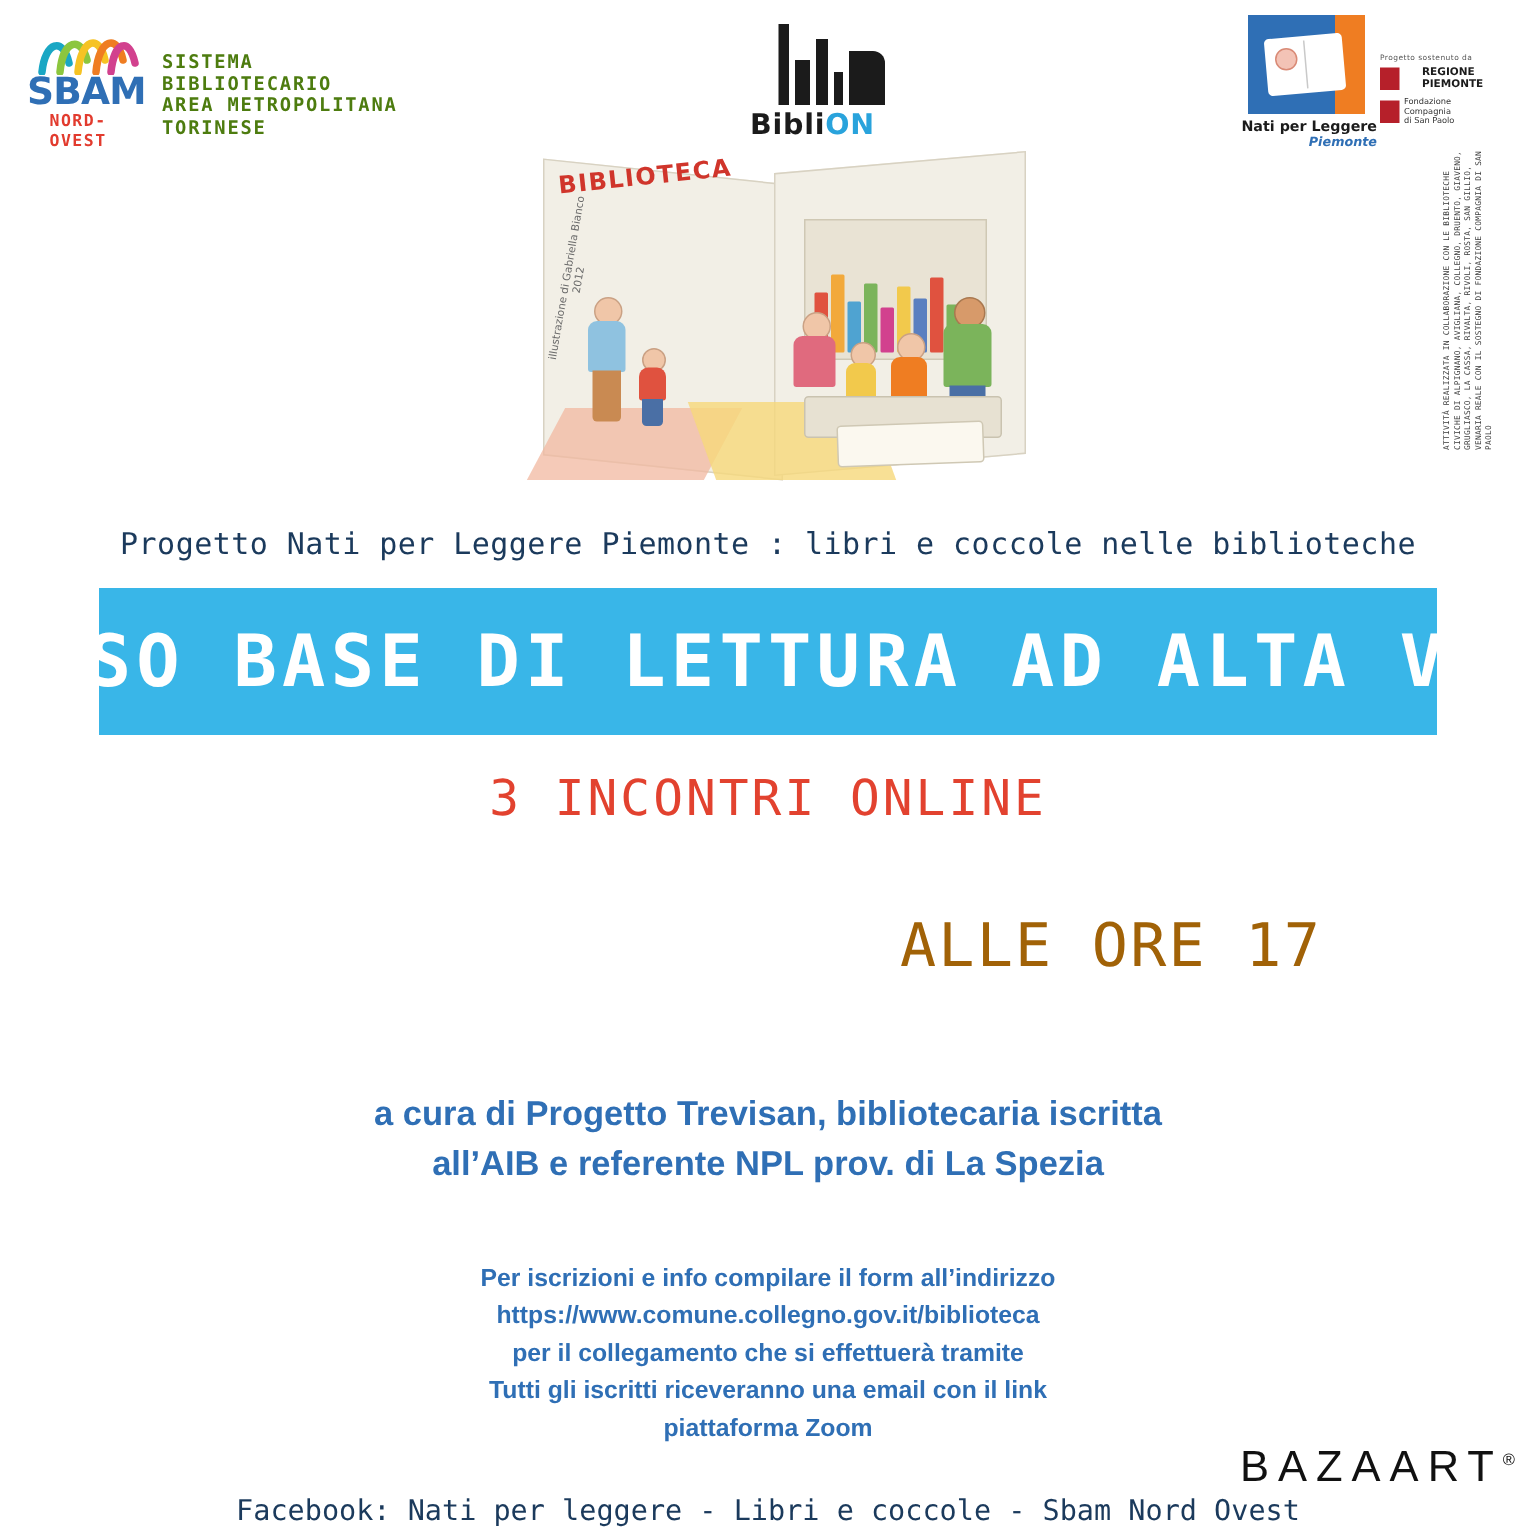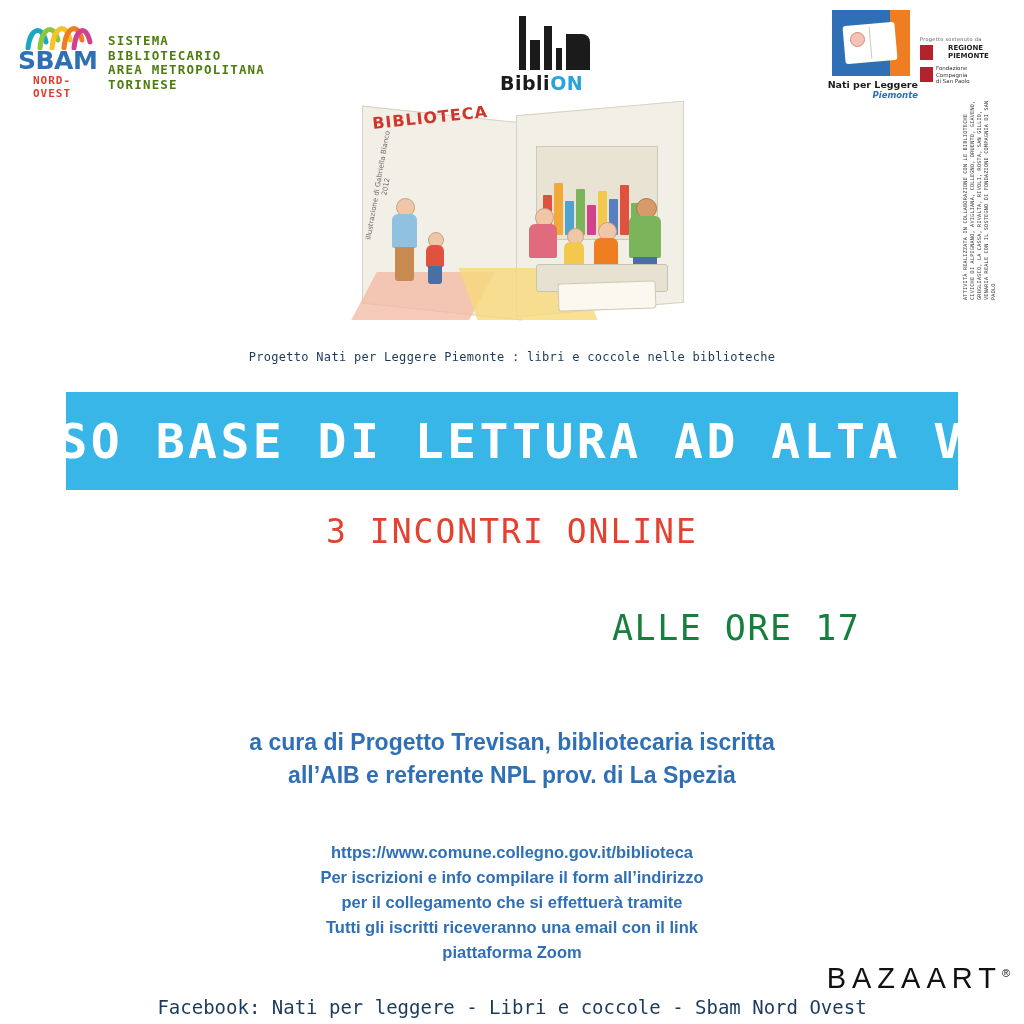--- a/index.html
+++ b/index.html
@@ -319,21 +319,21 @@
     transform: rotate(-2deg);
   }
 
   
   .project-line {
     position: absolute;
     left: 0; right: 0;
     top: 350px;
     text-align: center;
     font-family: "DejaVu Sans Mono", monospace;
-    font-size: 12px;
+    font-size: 20px;
     letter-spacing: .3px;
     color: #1b3a5c;
   }
   .title-bar {
     position: absolute;
     left: 66px;
     top: 392px;
     width: 892px;
     height: 98px;
     background: #39b6e8;
@@ -375,24 +375,23 @@
     font-size: 35px;
     color: #ffffff;
     letter-spacing: 1.5px;
     white-space: nowrap;
   }
   .time-text {
     position: absolute;
     left: 600px;
     top: 608px;
     font-family: "DejaVu Sans Mono", monospace;
-    font-size: 35px;
-    color: #15803d;
+    font-size: 40px;
+    color: #a16207;
     letter-spacing: 1.5px;
-    margin-left: 12px;
   }
   .curator {
     position: absolute;
     left: 0; right: 0;
     top: 726px;
     text-align: center;
     font-family: "Liberation Sans", sans-serif;
     font-size: 23px;
     font-weight: bold;
     line-height: 33px;
@@ -569,22 +568,22 @@
   <div class="subtitle">3 INCONTRI ONLINE</div>
 
   <div class="time-text">ALLE ORE 17</div>
 
   <div class="curator">
     <div>a cura di Progetto Trevisan, bibliotecaria iscritta</div>
     <div>all’AIB e referente NPL prov. di La Spezia</div>
   </div>
 
   <div class="info">
+    <div>Per iscrizioni e info compilare il form all’indirizzo</div>
     <div>https://www.comune.collegno.gov.it/biblioteca</div>
-    <div>Per iscrizioni e info compilare il form all’indirizzo</div>
     <div>per il collegamento che si effettuerà tramite</div>
     <div>Tutti gli iscritti riceveranno una email con il link</div>
     <div>piattaforma Zoom</div>
   </div>
 
   <div class="facebook">Facebook: Nati per leggere - Libri e coccole - Sbam Nord Ovest</div>
 
   <div class="vertical-note">ATTIVITÀ REALIZZATA IN COLLABORAZIONE CON LE BIBLIOTECHE CIVICHE DI ALPIGNANO, AVIGLIANA, COLLEGNO, DRUENTO, GIAVENO, GRUGLIASCO, LA CASSA, RIVALTA, RIVOLI, ROSTA, SAN GILLIO, VENARIA REALE CON IL SOSTEGNO DI FONDAZIONE COMPAGNIA DI SAN PAOLO</div>
 
   <div class="bazaart">

